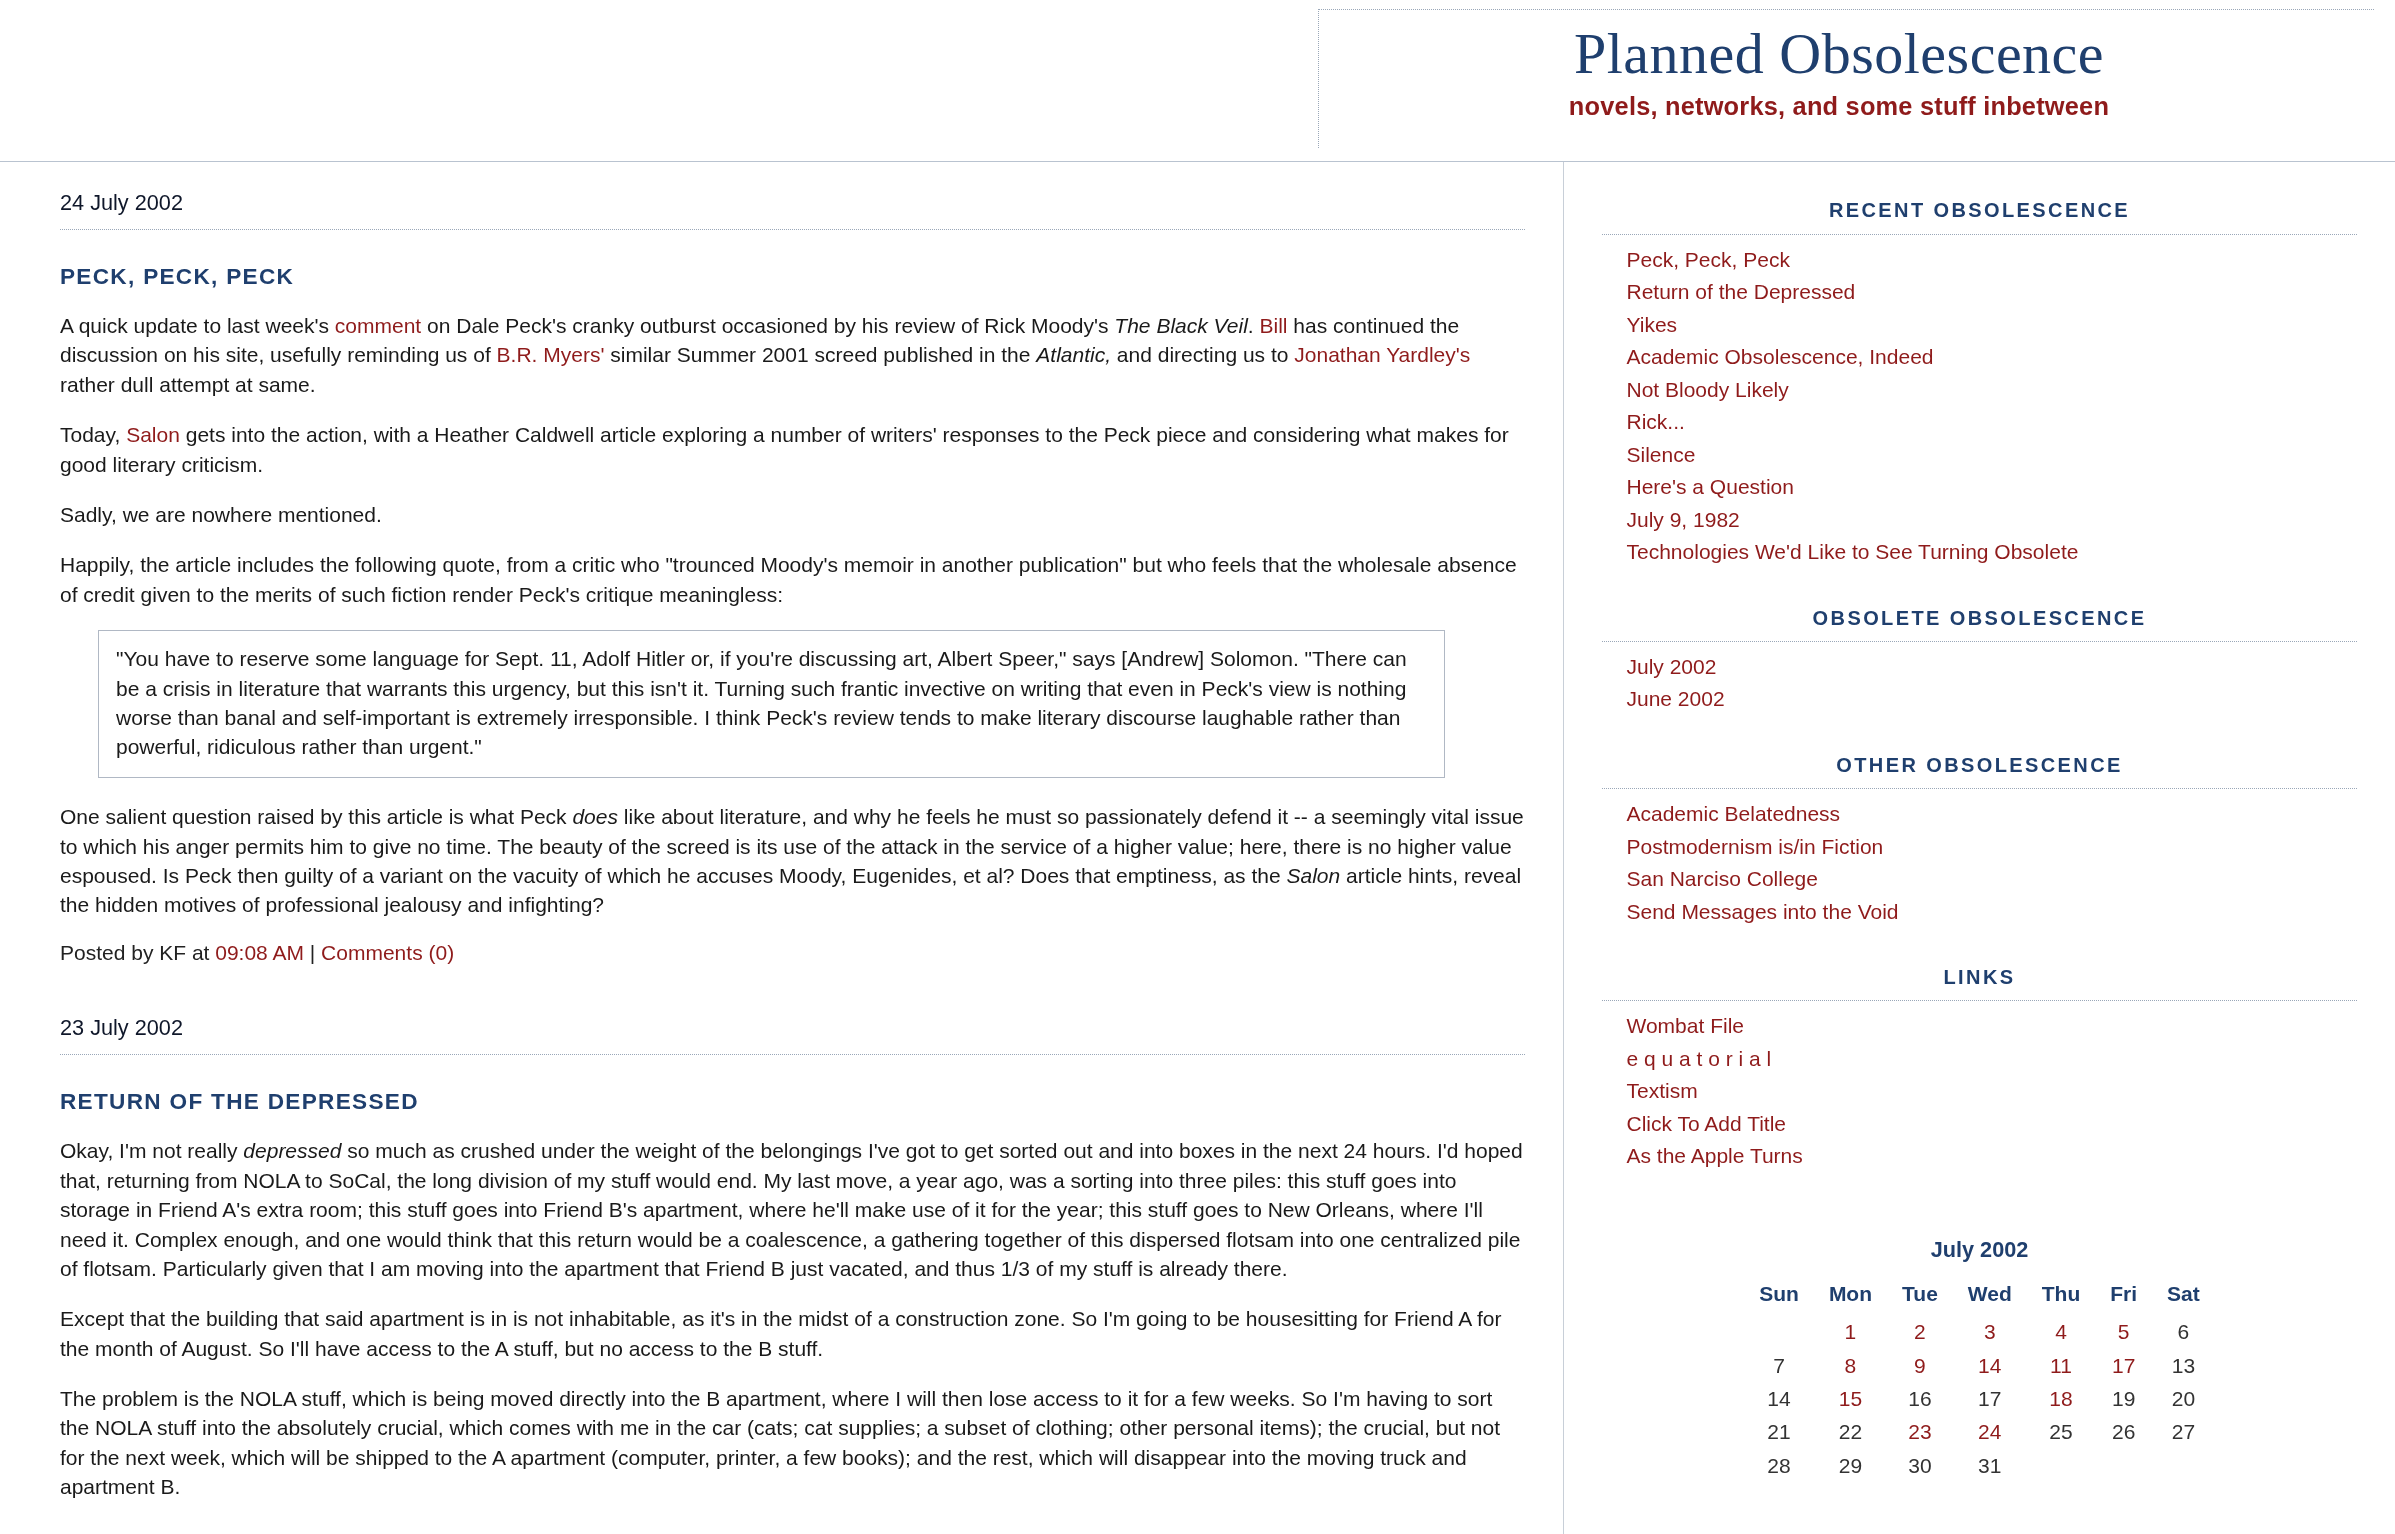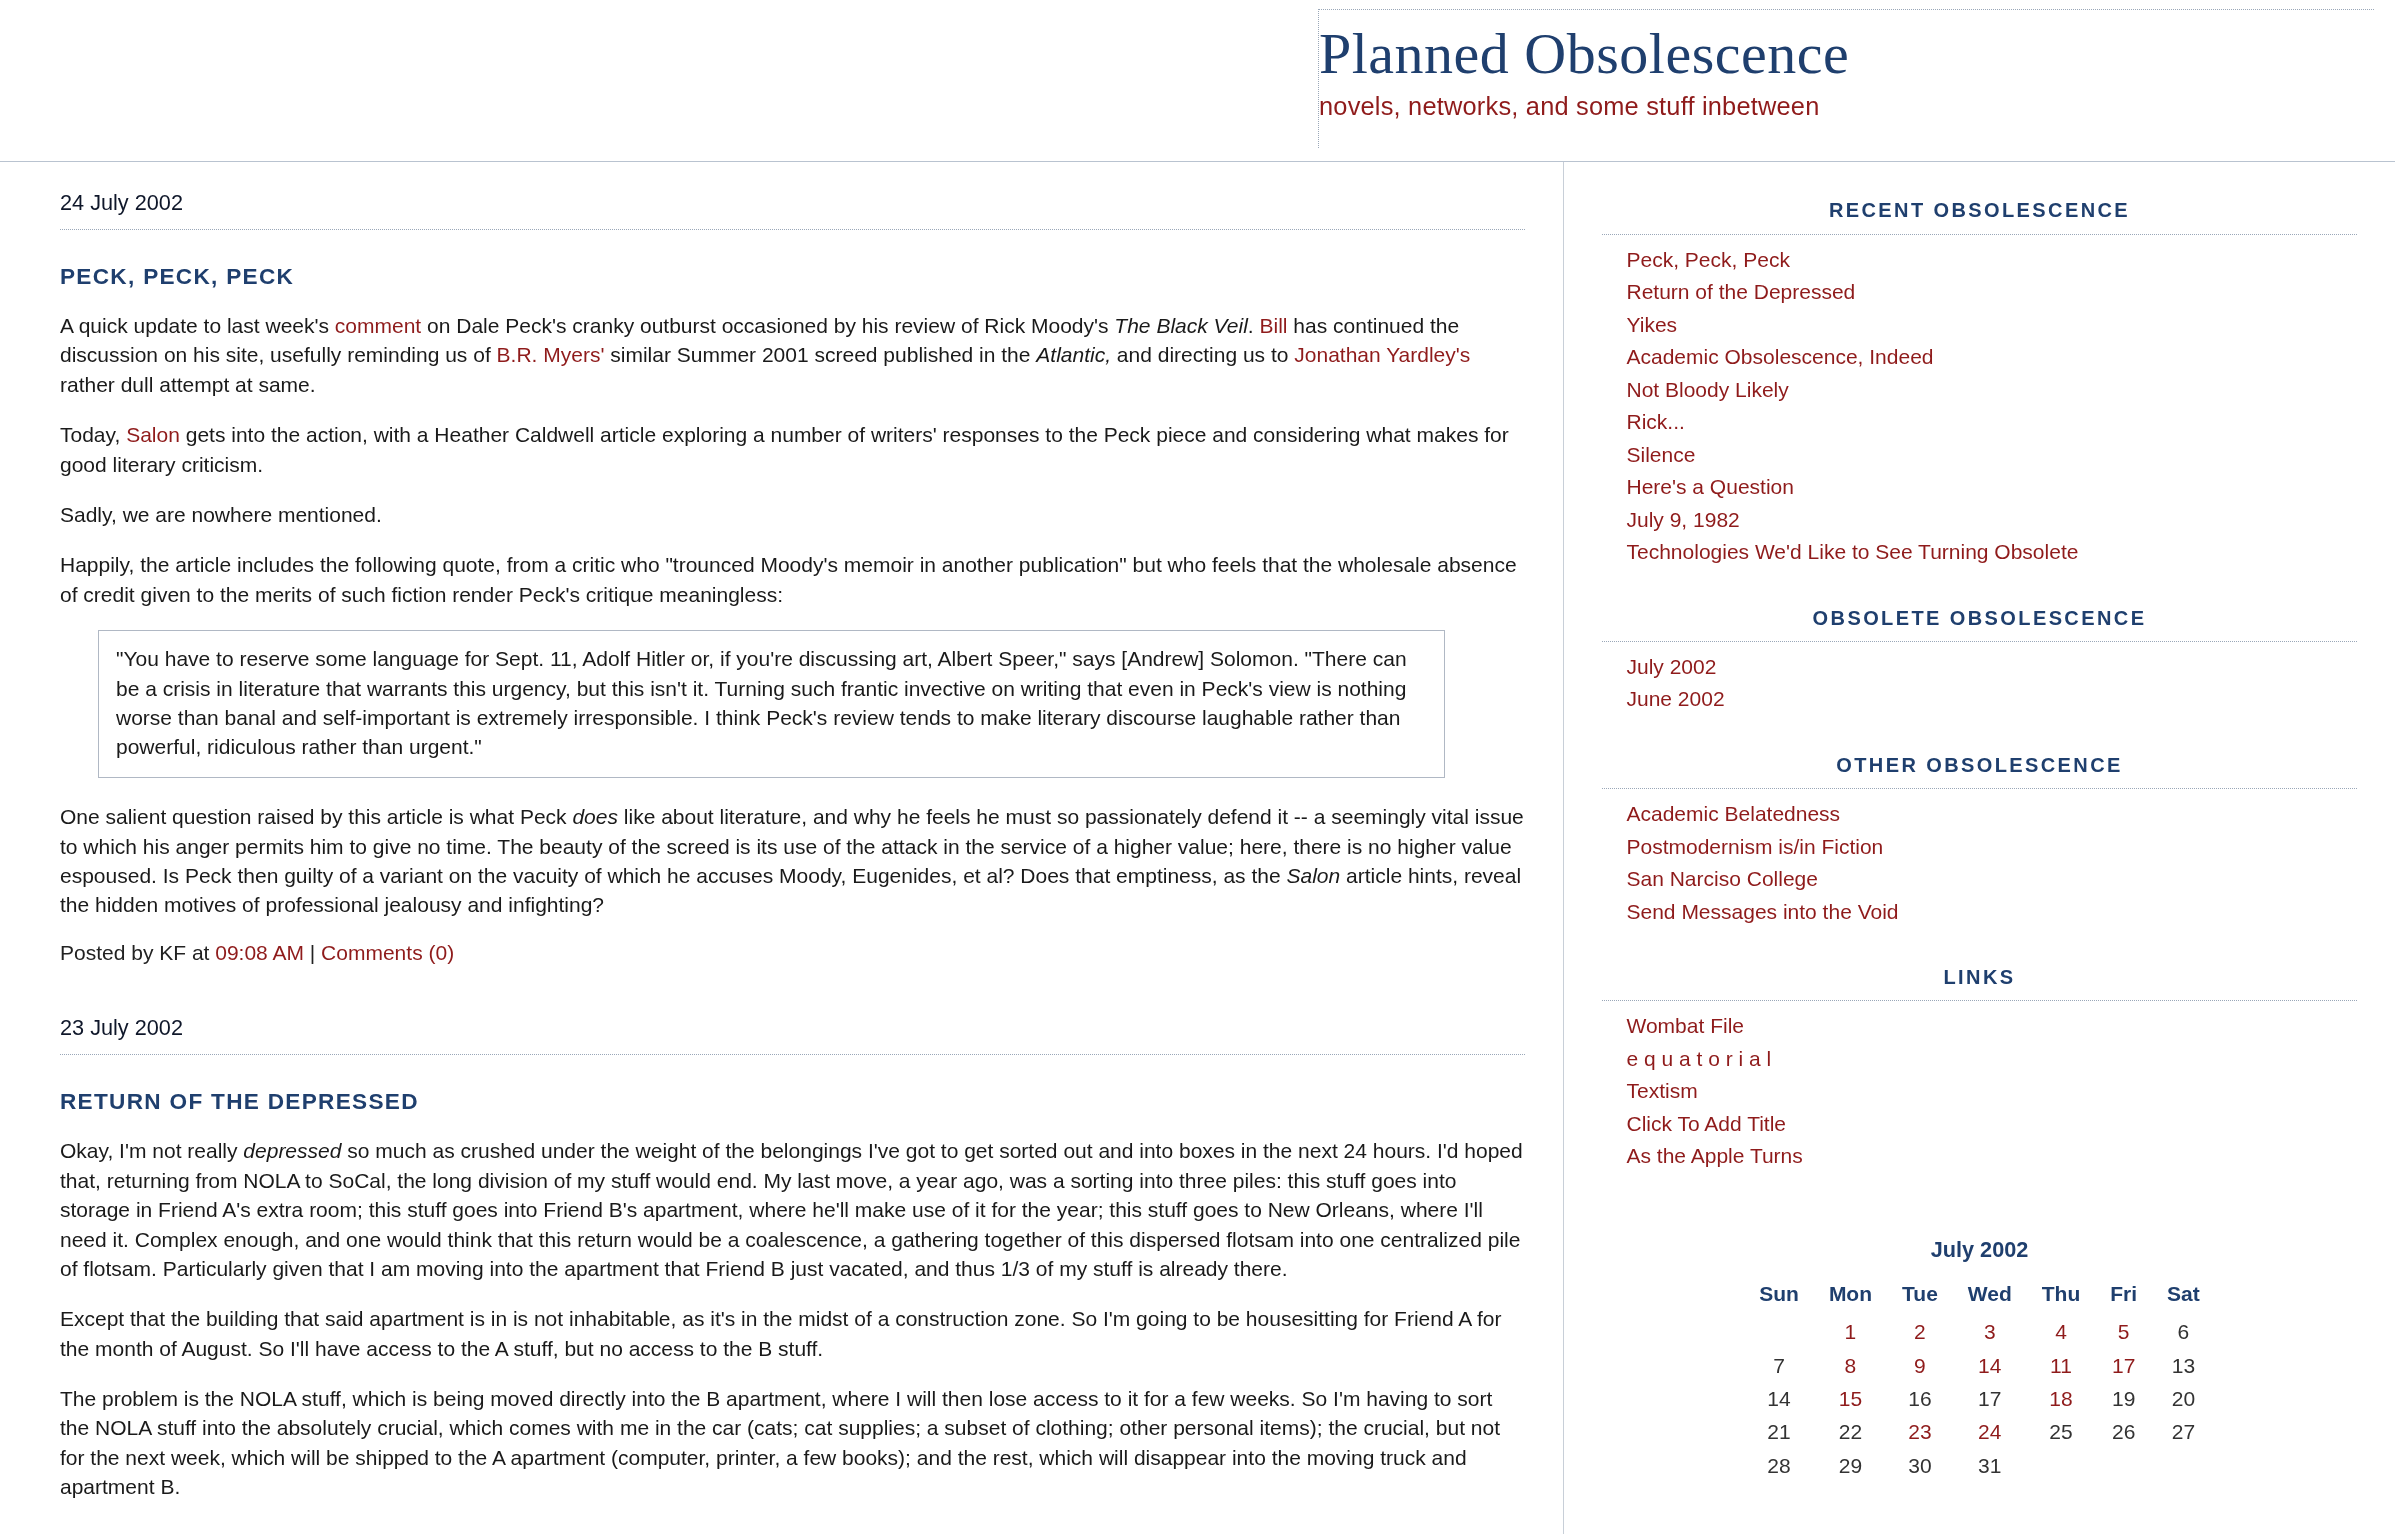--- a/index.html
+++ b/index.html
@@ -24,37 +24,37 @@
   }
   .masthead-inner {
     position: absolute;
     left: 1318px;
     right: 21px;
     top: 9.4px;
     bottom: 13px;
     border: 0.9px dotted #9aa7b8;
     border-right: none;
     border-bottom: none;
-    text-align: left;
+    text-align: center;
     padding-right: 15px;
   }
   .site-title {
     font-family: "Liberation Serif", serif;
     font-size: 58px;
     color: #1f3f6e;
     letter-spacing: 0.5px;
     margin-top: 13px;
     line-height: 1.08;
     font-weight: normal;
   }
   .site-tagline {
     font-family: "Liberation Sans", sans-serif;
     font-size: 25.4px;
     color: #8f1b1b;
-    font-weight: normal;
+    font-weight: bold;
     margin-top: 5.6px;
     letter-spacing: 0.2px;
   }
 
   
   .page {
     display: flex;
     align-items: stretch;
     width: 2395px;
   }

